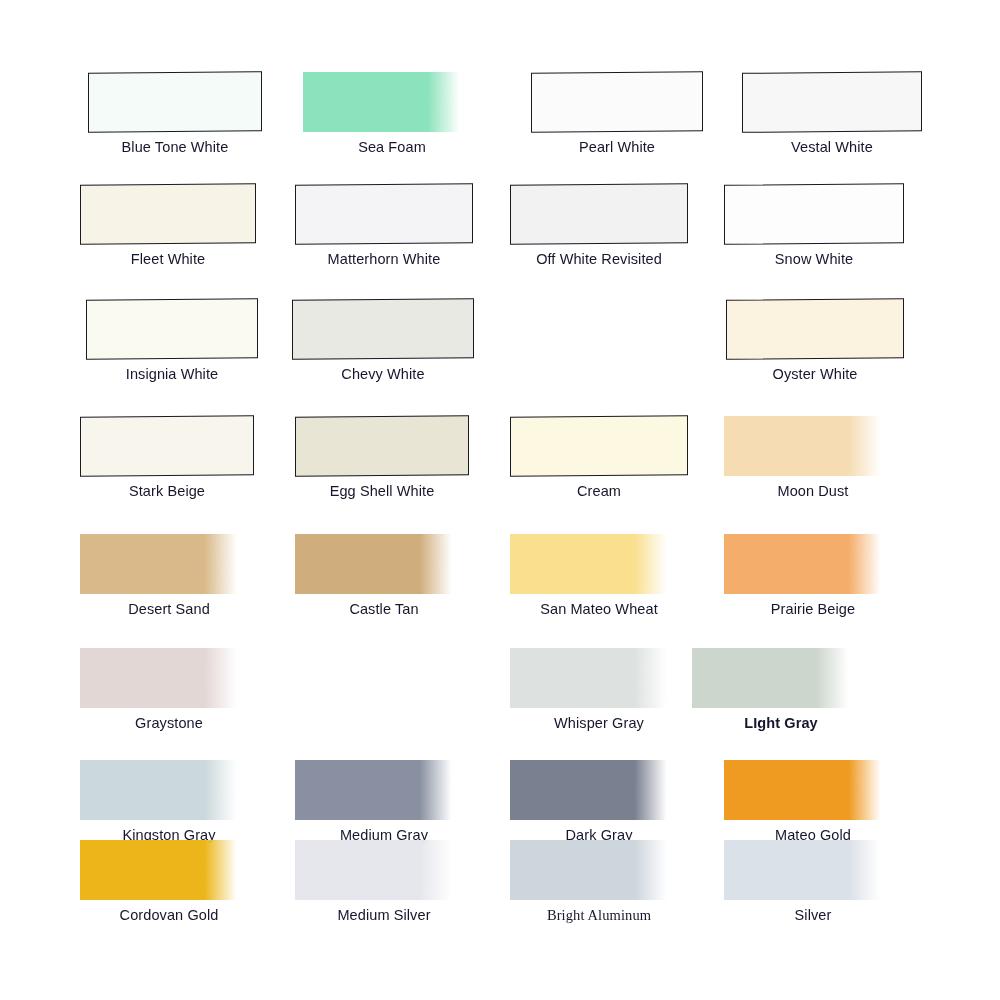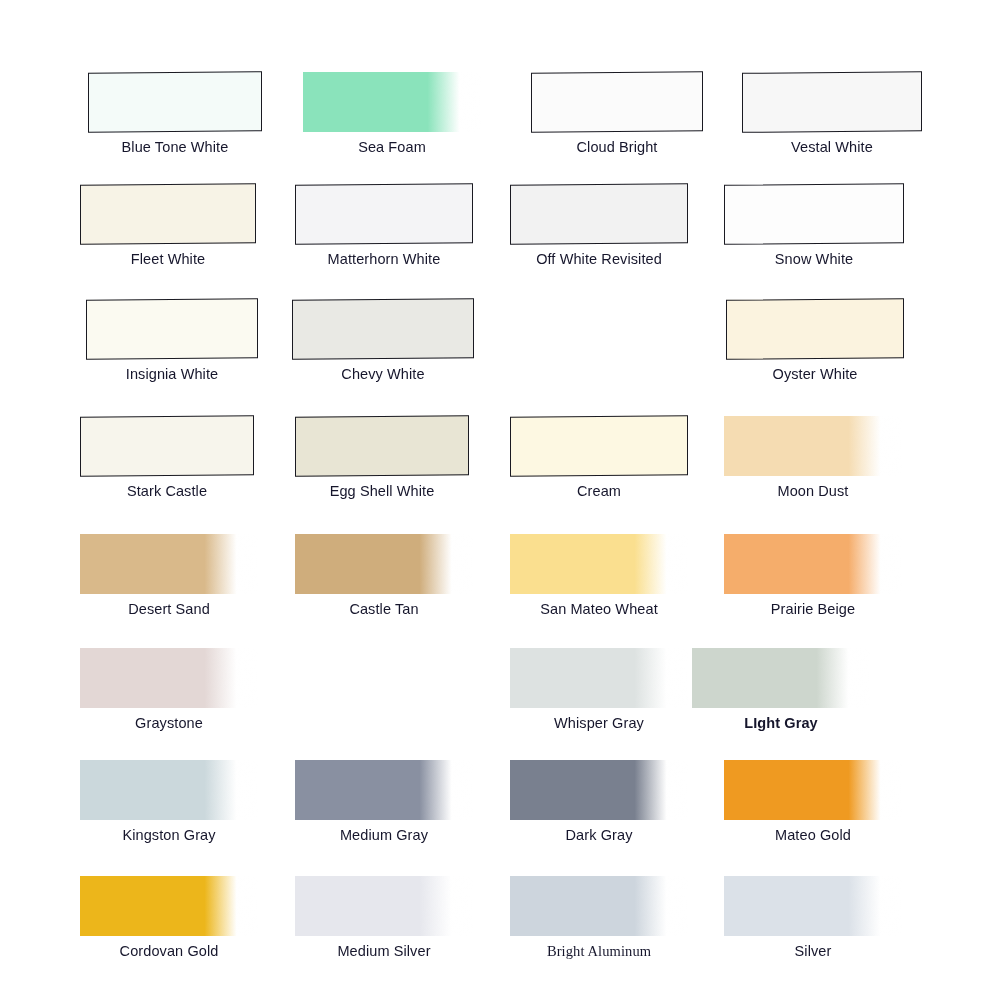--- a/index.html
+++ b/index.html
@@ -88,21 +88,21 @@
       </div>
       <div class="cell" style="left: 303px;">
         <div class="swatch-wrap">
           <div class="swatch soft" style="width: 178px; background: linear-gradient(to right, rgb(138, 227, 187) 0%, rgb(138, 227, 187) 56%, rgb(138, 227, 187) 70%, rgba(255, 255, 255, 0.55) 88%, rgb(255, 255, 255) 100%), radial-gradient(34% 120% at 92% 46%, rgb(255, 255, 255) 0%, rgba(255, 255, 255, 0) 72%); background-blend-mode: normal; border-color: transparent;"></div>
           <div class="label" style="width: 178px; color: rgb(22, 22, 44);">Sea Foam</div>
         </div>
       </div>
       <div class="cell" style="left: 531px;">
         <div class="swatch-wrap">
           <div class="swatch bordered" style="width: 172px; background: rgb(251, 251, 251); border-color: rgb(26, 26, 34);"></div>
-          <div class="label" style="width: 172px; color: rgb(22, 22, 44);">Cloud Bright</div>
+          <div class="label" style="width: 172px; color: rgb(22, 22, 44);">Pearl White</div>
         </div>
       </div>
       <div class="cell" style="left: 742px;">
         <div class="swatch-wrap">
           <div class="swatch bordered" style="width: 180px; background: rgb(247, 247, 247); border-color: rgb(26, 26, 34);"></div>
           <div class="label" style="width: 180px; color: rgb(22, 22, 44);">Vestal White</div>
         </div>
       </div>
     </div>
     <div class="row" style="top: 180px;">
@@ -148,21 +148,21 @@
         <div class="swatch-wrap">
           <div class="swatch bordered" style="width: 178px; background: rgb(251, 243, 223); border-color: rgb(26, 26, 34);"></div>
           <div class="label" style="width: 178px; color: rgb(22, 22, 44);">Oyster White</div>
         </div>
       </div>
     </div>
     <div class="row" style="top: 412px;">
       <div class="cell" style="left: 80px;">
         <div class="swatch-wrap">
           <div class="swatch bordered" style="width: 174px; background: rgb(247, 245, 236); border-color: rgb(26, 26, 34);"></div>
-          <div class="label" style="width: 174px; color: rgb(22, 22, 44);">Stark Castle</div>
+          <div class="label" style="width: 174px; color: rgb(22, 22, 44);">Stark Beige</div>
         </div>
       </div>
       <div class="cell" style="left: 295px;">
         <div class="swatch-wrap">
           <div class="swatch bordered" style="width: 174px; background: rgb(232, 229, 212); border-color: rgb(26, 26, 34);"></div>
           <div class="label" style="width: 174px; color: rgb(22, 22, 44);">Egg Shell White</div>
         </div>
       </div>
       <div class="cell" style="left: 510px;">
         <div class="swatch-wrap">
@@ -242,21 +242,21 @@
           <div class="label" style="width: 178px; color: rgb(22, 22, 44);">Dark Gray</div>
         </div>
       </div>
       <div class="cell" style="left: 724px;">
         <div class="swatch-wrap">
           <div class="swatch soft" style="width: 178px; background: linear-gradient(to right, rgb(239, 154, 33) 0%, rgb(239, 154, 33) 56%, rgb(239, 154, 33) 70%, rgba(255, 255, 255, 0.55) 88%, rgb(255, 255, 255) 100%), radial-gradient(34% 120% at 92% 46%, rgb(255, 255, 255) 0%, rgba(255, 255, 255, 0) 72%); background-blend-mode: normal; border-color: transparent;"></div>
           <div class="label" style="width: 178px; color: rgb(22, 22, 44);">Mateo Gold</div>
         </div>
       </div>
     </div>
-    <div class="row" style="top: 872px;">
+    <div class="row" style="top: 836px;">
       <div class="cell" style="left: 80px;">
         <div class="swatch-wrap">
           <div class="swatch soft" style="width: 178px; background: linear-gradient(to right, rgb(236, 182, 27) 0%, rgb(236, 182, 27) 56%, rgb(236, 182, 27) 70%, rgba(255, 255, 255, 0.55) 88%, rgb(255, 255, 255) 100%), radial-gradient(34% 120% at 92% 46%, rgb(255, 255, 255) 0%, rgba(255, 255, 255, 0) 72%); background-blend-mode: normal; border-color: transparent;"></div>
           <div class="label" style="width: 178px; color: rgb(22, 22, 44);">Cordovan Gold</div>
         </div>
       </div>
       <div class="cell" style="left: 295px;">
         <div class="swatch-wrap">
           <div class="swatch soft" style="width: 178px; background: linear-gradient(to right, rgb(230, 231, 237) 0%, rgb(230, 231, 237) 56%, rgb(230, 231, 237) 70%, rgba(255, 255, 255, 0.55) 88%, rgb(255, 255, 255) 100%), radial-gradient(34% 120% at 92% 46%, rgb(255, 255, 255) 0%, rgba(255, 255, 255, 0) 72%); background-blend-mode: normal; border-color: transparent;"></div>
           <div class="label" style="width: 178px; color: rgb(22, 22, 44);">Medium Silver</div>

